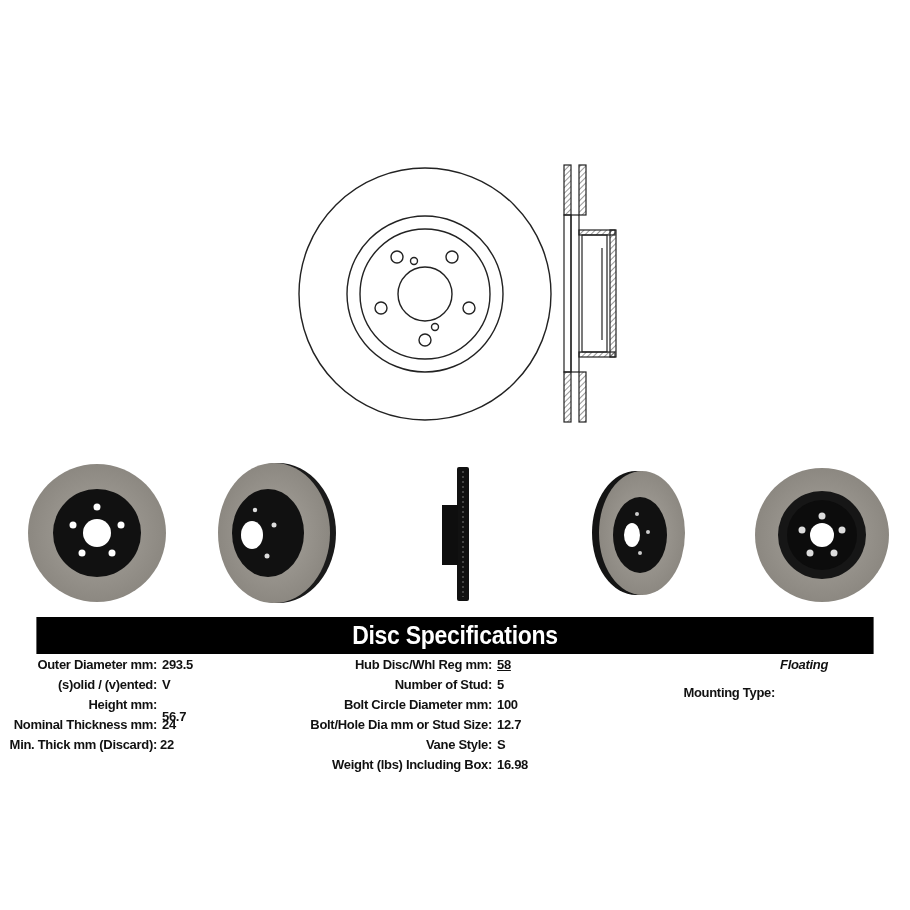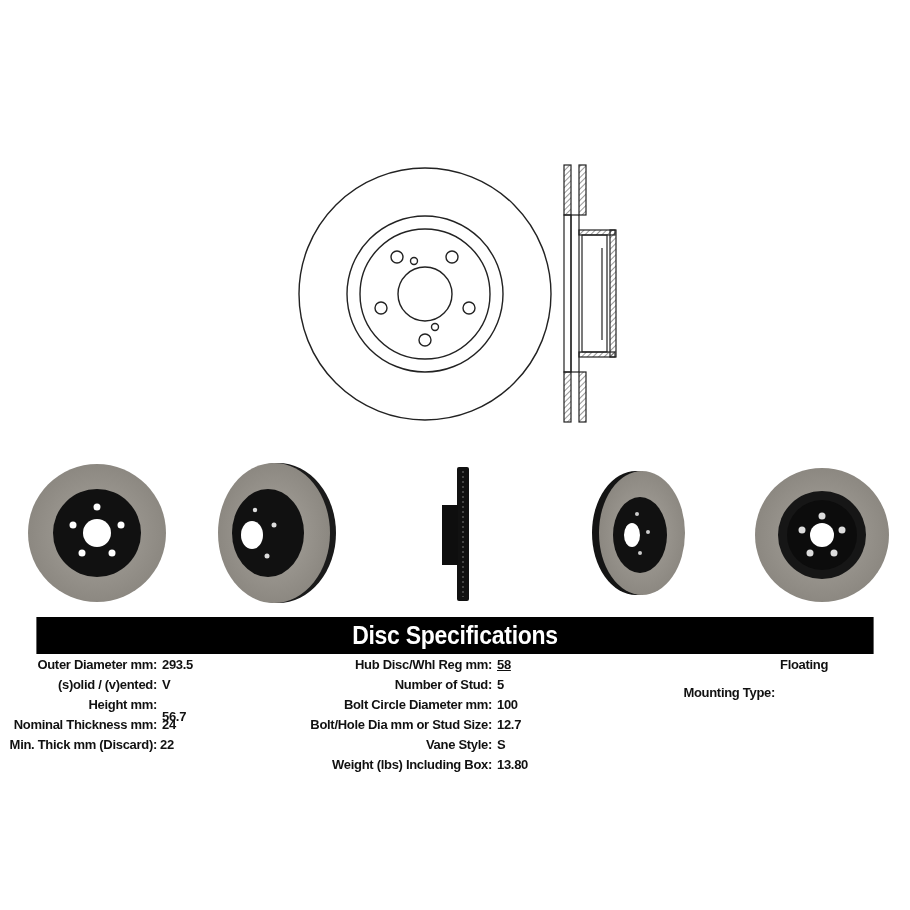--- a/index.html
+++ b/index.html
@@ -157,22 +157,22 @@
   <div class="spec-row" style="top:715px;left:0;">
     <span class="spec-label" style="left:290px;width:202px;">Bolt/Hole Dia mm or Stud Size:</span>
     <span class="spec-value" style="left:497px;">12.7</span>
   </div>
   <div class="spec-row" style="top:735px;left:0;">
     <span class="spec-label" style="left:290px;width:202px;">Vane Style:</span>
     <span class="spec-value" style="left:497px;">S</span>
   </div>
   <div class="spec-row" style="top:755px;left:0;">
     <span class="spec-label" style="left:290px;width:202px;">Weight (lbs) Including Box:</span>
-    <span class="spec-value" style="left:497px;">13.80</span>
+    <span class="spec-value" style="left:497px;">16.98</span>
   </div>
 </div>
 
 <div>
   <div class="spec-row" style="top:655px;left:0;">
     <span class="spec-label" style="left:640px;width:135px;margin-top:28px;">Mounting Type:</span>
-    <span class="spec-value" style="left:780px;">Floating</span>
+    <span class="spec-value" style="left:780px;font-style:italic;">Floating</span>
   </div>
 </div>
 
 </body></html>

